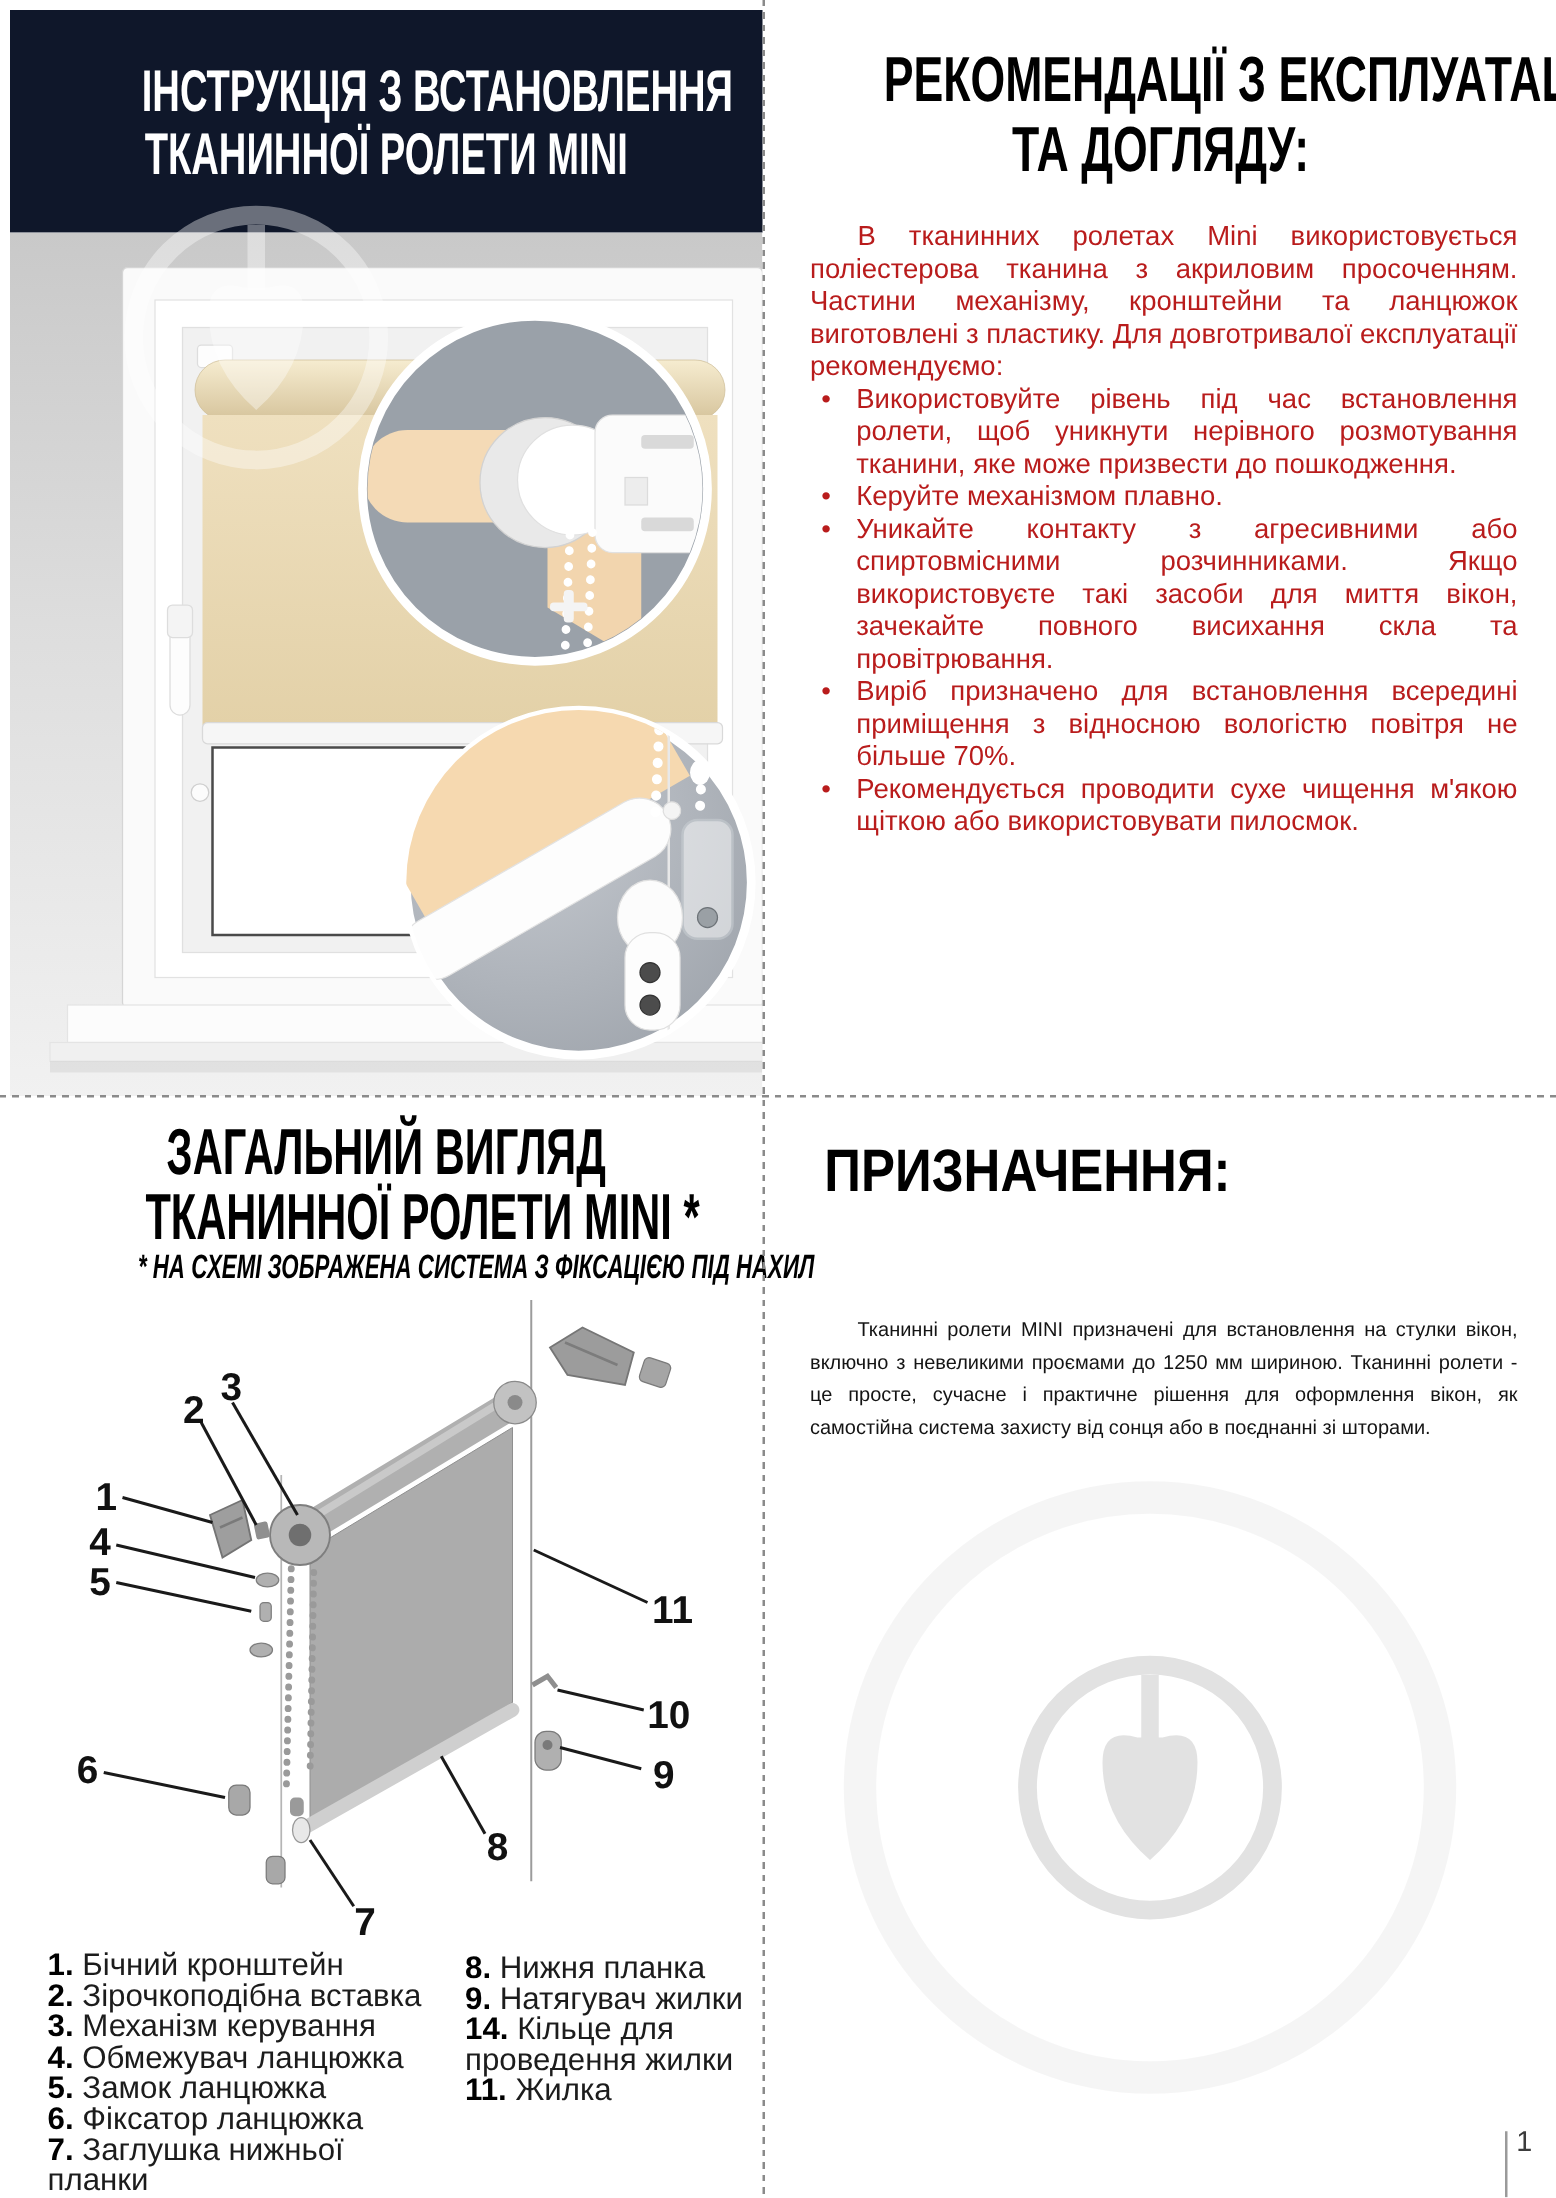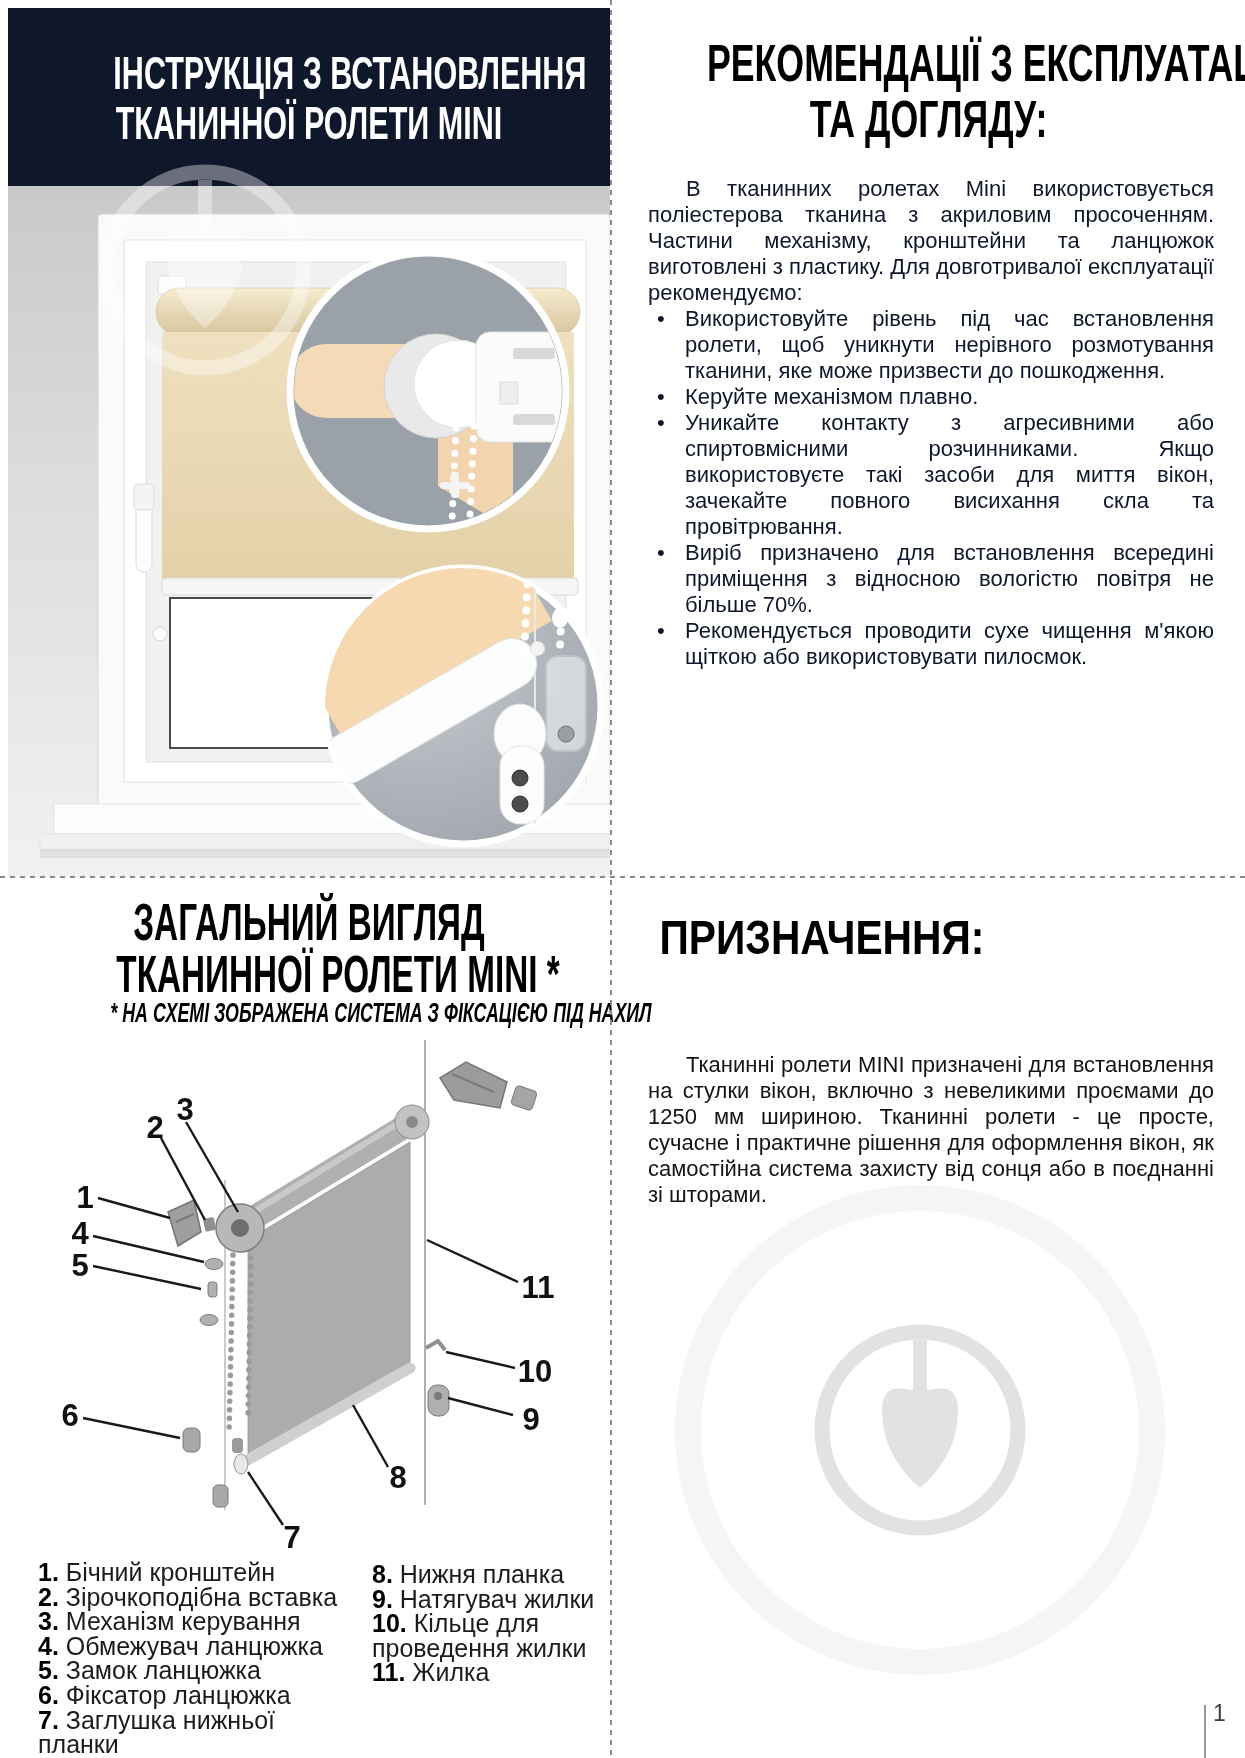--- a/index.html
+++ b/index.html
@@ -16,21 +16,21 @@
   .band{position:absolute;left:8px;top:8px;width:602px;height:178px;background:#0f172a;
         text-align:center;padding-top:40px;box-sizing:border-box;}
   .band .cond{color:#ffffff;font-size:47px;line-height:50px;transform:scaleX(0.65);}
   
   .photo{position:absolute;left:8px;top:186px;width:602px;height:691px;overflow:hidden;}
   
   .tr-title{position:absolute;left:612px;top:36px;width:633px;text-align:center;}
   .tr-title .cond{font-size:51px;line-height:56px;transform:scaleX(0.70);color:#000;}
   
   .body-col{position:absolute;left:648px;top:176px;width:566px;font-size:22px;line-height:26px;
-            text-align:justify;color:#0f172a;}
+            text-align:justify;color:#b91c1c;}
   .intro{margin:0;text-indent:38px;}
   ul.bullets{margin:0;padding:0;list-style:none;}
   ul.bullets li{position:relative;padding-left:37px;text-align:justify;}
   ul.bullets li::before{content:"\2022";position:absolute;left:9px;top:0;}
   
   .bl-title{position:absolute;left:8px;top:896px;width:602px;text-align:center;}
   .bl-title .cond{font-size:52px;line-height:52px;transform:scaleX(0.64);color:#000;}
   .bl-sub{position:absolute;left:8px;top:999px;width:602px;text-align:left;font-style:italic;}
   .bl-sub .cond{font-size:27px;line-height:28px;transform:scaleX(0.66);color:#000;}
   
@@ -40,21 +40,21 @@
   
   .legend{position:absolute;font-size:25px;line-height:24.6px;color:#1c1c1c;}
   .legend-left{left:38px;top:1560px;width:322px;}
   .legend-right{left:372px;top:1562px;width:228px;}
   .legend p{margin:0;}
   .legend .num{font-weight:700;color:#000;}
   .legend .lbl{font-weight:400;}
   
   .br-title{position:absolute;left:612px;top:912px;width:633px;text-align:left;}
   .br-title .cond{font-size:48px;line-height:52px;transform:scaleX(0.85);color:#000;}
-  .br-par{position:absolute;left:648px;top:1052px;width:566px;font-size:22px;line-height:26px;
+  .br-par{position:absolute;left:648px;top:1052px;width:566px;font-size:16px;line-height:26px;
           text-align:justify;text-indent:38px;color:#141414;margin:0;}
   
   .wm{position:absolute;pointer-events:none;}
   
   .pageno-rule{position:absolute;left:1204px;top:1705px;width:2px;height:53px;background:#9a9a9a;}
   .pageno{position:absolute;left:1213px;top:1700px;font-size:23px;color:#3c3c3c;}
 </style>
 </head>
 <body>
 
@@ -269,21 +269,21 @@
     <p><span class="num">2.</span> <span class="lbl">Зірочкоподібна вставка</span></p>
     <p><span class="num">3.</span> <span class="lbl">Механізм керування</span></p>
     <p><span class="num">4.</span> <span class="lbl">Обмежувач ланцюжка</span></p>
     <p><span class="num">5.</span> <span class="lbl">Замок ланцюжка</span></p>
     <p><span class="num">6.</span> <span class="lbl">Фіксатор ланцюжка</span></p>
     <p><span class="num">7.</span> <span class="lbl">Заглушка нижньої планки</span></p>
   </div>
   <div class="legend legend-right">
     <p><span class="num">8.</span> <span class="lbl">Нижня планка</span></p>
     <p><span class="num">9.</span> <span class="lbl">Натягувач жилки</span></p>
-    <p><span class="num">10.</span> <span class="lbl">Кільце для проведення жилки</span></p>
+    <p><span class="num">14.</span> <span class="lbl">Кільце для проведення жилки</span></p>
     <p><span class="num">11.</span> <span class="lbl">Жилка</span></p>
   </div>
 
   <div class="br-title">
     <span class="cond">ПРИЗНАЧЕННЯ:</span>
   </div>
   <p class="br-par">Тканинні ролети MINI призначені для встановлення на стулки вікон, включно з невеликими проємами до 1250 мм шириною. Тканинні ролети - це просте, сучасне і практичне рішення для оформлення вікон, як самостійна система захисту від сонця або в поєднанні зі шторами.</p>
 
   <svg class="wm" style="left:660px;top:1170px;" width="530" height="530" viewBox="0 0 530 530">
     <circle cx="260" cy="260" r="232" fill="none" stroke="#000000" stroke-width="26" opacity="0.04"></circle>

